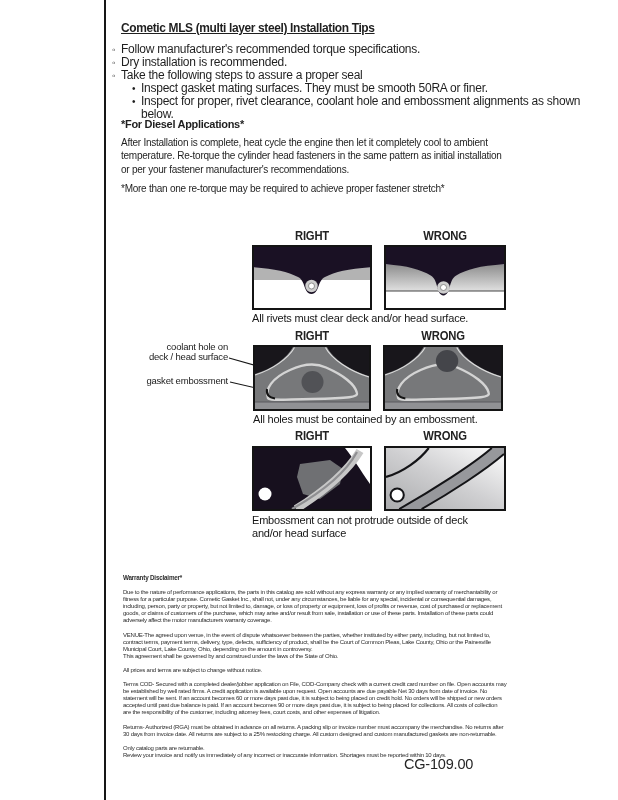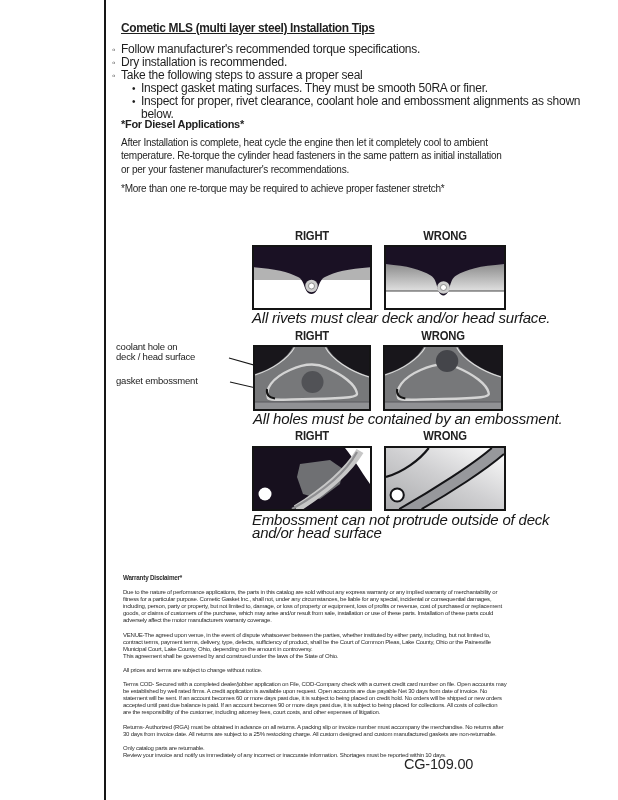--- a/index.html
+++ b/index.html
@@ -18,25 +18,25 @@
   .tip.lvl2 .mark::before{content:"\2022";font-size:10px;}
 
   .diesel-heading{position:absolute;left:105px;top:118px;font-size:11px;font-weight:700;letter-spacing:-0.3px;text-align:right;}
   .diesel-body{position:absolute;left:105px;top:136px;width:460px;font-size:10px;letter-spacing:-0.25px;line-height:13.3px;}
   .diesel-body p{margin:0 0 6px 0;white-space:pre-line;}
 
   .fig-label{position:absolute;font-size:12.5px;font-weight:700;letter-spacing:-0.2px;
              text-align:center;color:#222;transform:scaleX(.9);}
   .panel{position:absolute;border:2px solid #141414;background:#fff;box-sizing:border-box;}
   .panel svg{display:block;width:100%;height:100%;}
-  .fig-caption{position:absolute;font-size:15px;letter-spacing:-0.2px;line-height:12.5px;
-               color:#161616;white-space:pre-line;font-weight:500;font-style:italic;}
+  .fig-caption{position:absolute;font-size:11px;letter-spacing:-0.2px;line-height:12.5px;
+               color:#161616;white-space:pre-line;font-weight:500;}
 
   .anno{position:absolute;font-size:9.5px;letter-spacing:-0.2px;line-height:10px;
-        white-space:pre-line;color:#1b1b1b;}
+        text-align:right;white-space:pre-line;color:#1b1b1b;}
   .leader{position:absolute;}
 
   .legal{position:absolute;left:107px;top:574px;width:440px;font-size:6px;letter-spacing:-0.22px;
          line-height:7.1px;color:#2c2c2c;}
   .legal h4{margin:0 0 8px 0;font-size:6.3px;letter-spacing:-0.2px;}
   .legal p{margin:0 0 7px 0;white-space:pre-line;}
 
   .footer-code{position:absolute;left:388px;top:756px;font-size:14.5px;letter-spacing:-0.2px;color:#252525;}
 </style>
 </head>

